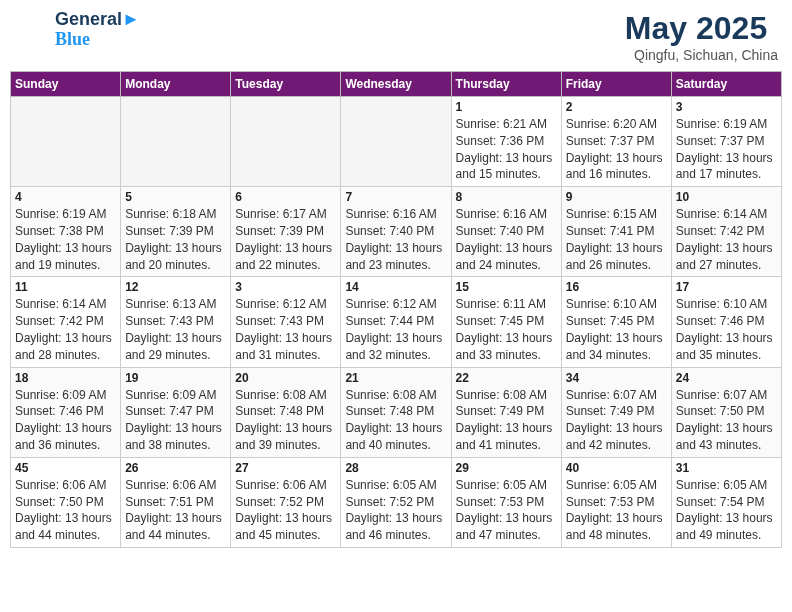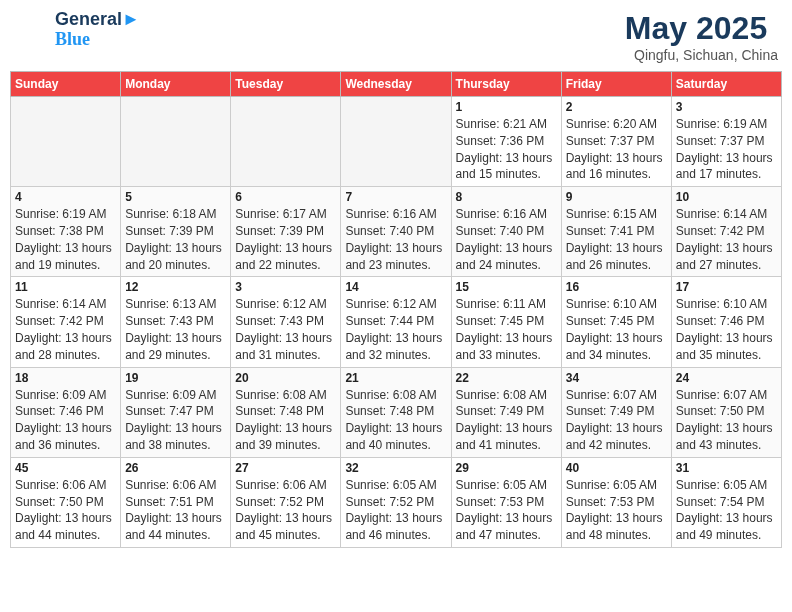--- a/index.html
+++ b/index.html
@@ -42,21 +42,21 @@
     .location {
       font-size: 14px;
       color: #555;
       margin-left: 20px;
     }
     table {
       width: 100%;
       border-collapse: collapse;
     }
     th {
-      background-color: #ef4444;
+      background-color: #701a75;
       color: #fff;
       font-size: 12px;
       font-weight: bold;
       padding: 5px 4px;
       text-align: left;
       border: 1px solid #bbb;
     }
     td {
       border: 1px solid #ccc;
       vertical-align: top;
@@ -232,21 +232,21 @@
         </td>
         <td>
           <span class="day-number">26</span>
           <div class="day-info">Sunrise: 6:06 AM<br>Sunset: 7:51 PM<br>Daylight: 13 hours<br>and 44 minutes.</div>
         </td>
         <td>
           <span class="day-number">27</span>
           <div class="day-info">Sunrise: 6:06 AM<br>Sunset: 7:52 PM<br>Daylight: 13 hours<br>and 45 minutes.</div>
         </td>
         <td>
-          <span class="day-number">32</span>
+          <span class="day-number">28</span>
           <div class="day-info">Sunrise: 6:05 AM<br>Sunset: 7:52 PM<br>Daylight: 13 hours<br>and 46 minutes.</div>
         </td>
         <td>
           <span class="day-number">29</span>
           <div class="day-info">Sunrise: 6:05 AM<br>Sunset: 7:53 PM<br>Daylight: 13 hours<br>and 47 minutes.</div>
         </td>
         <td>
           <span class="day-number">40</span>
           <div class="day-info">Sunrise: 6:05 AM<br>Sunset: 7:53 PM<br>Daylight: 13 hours<br>and 48 minutes.</div>
         </td>

